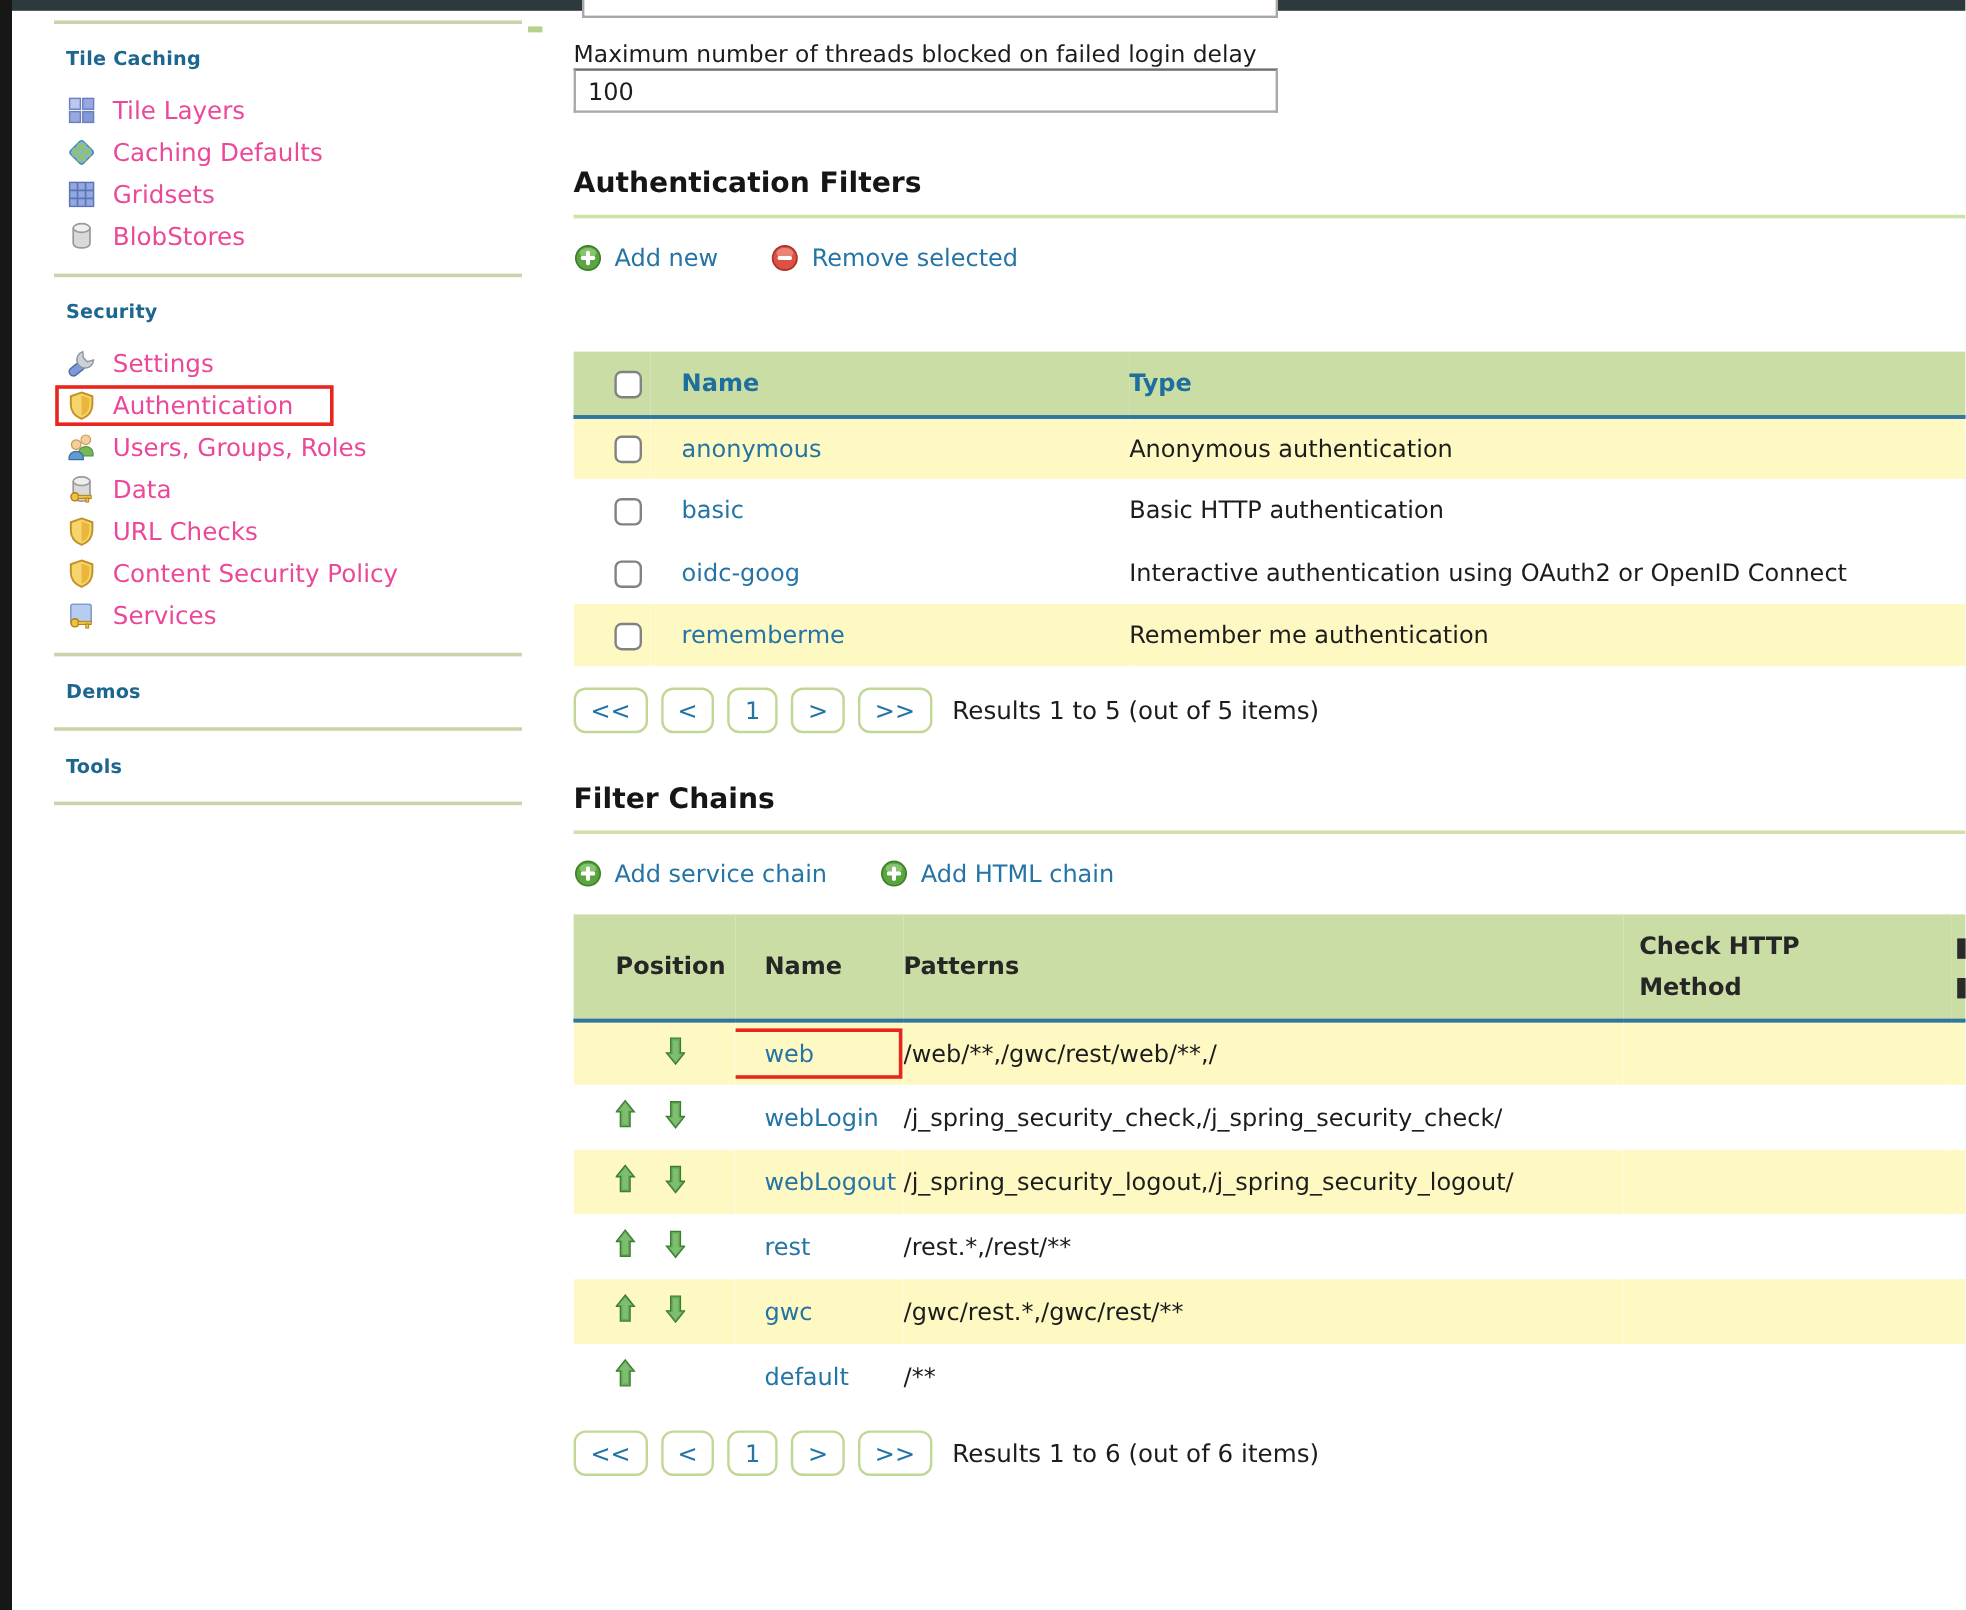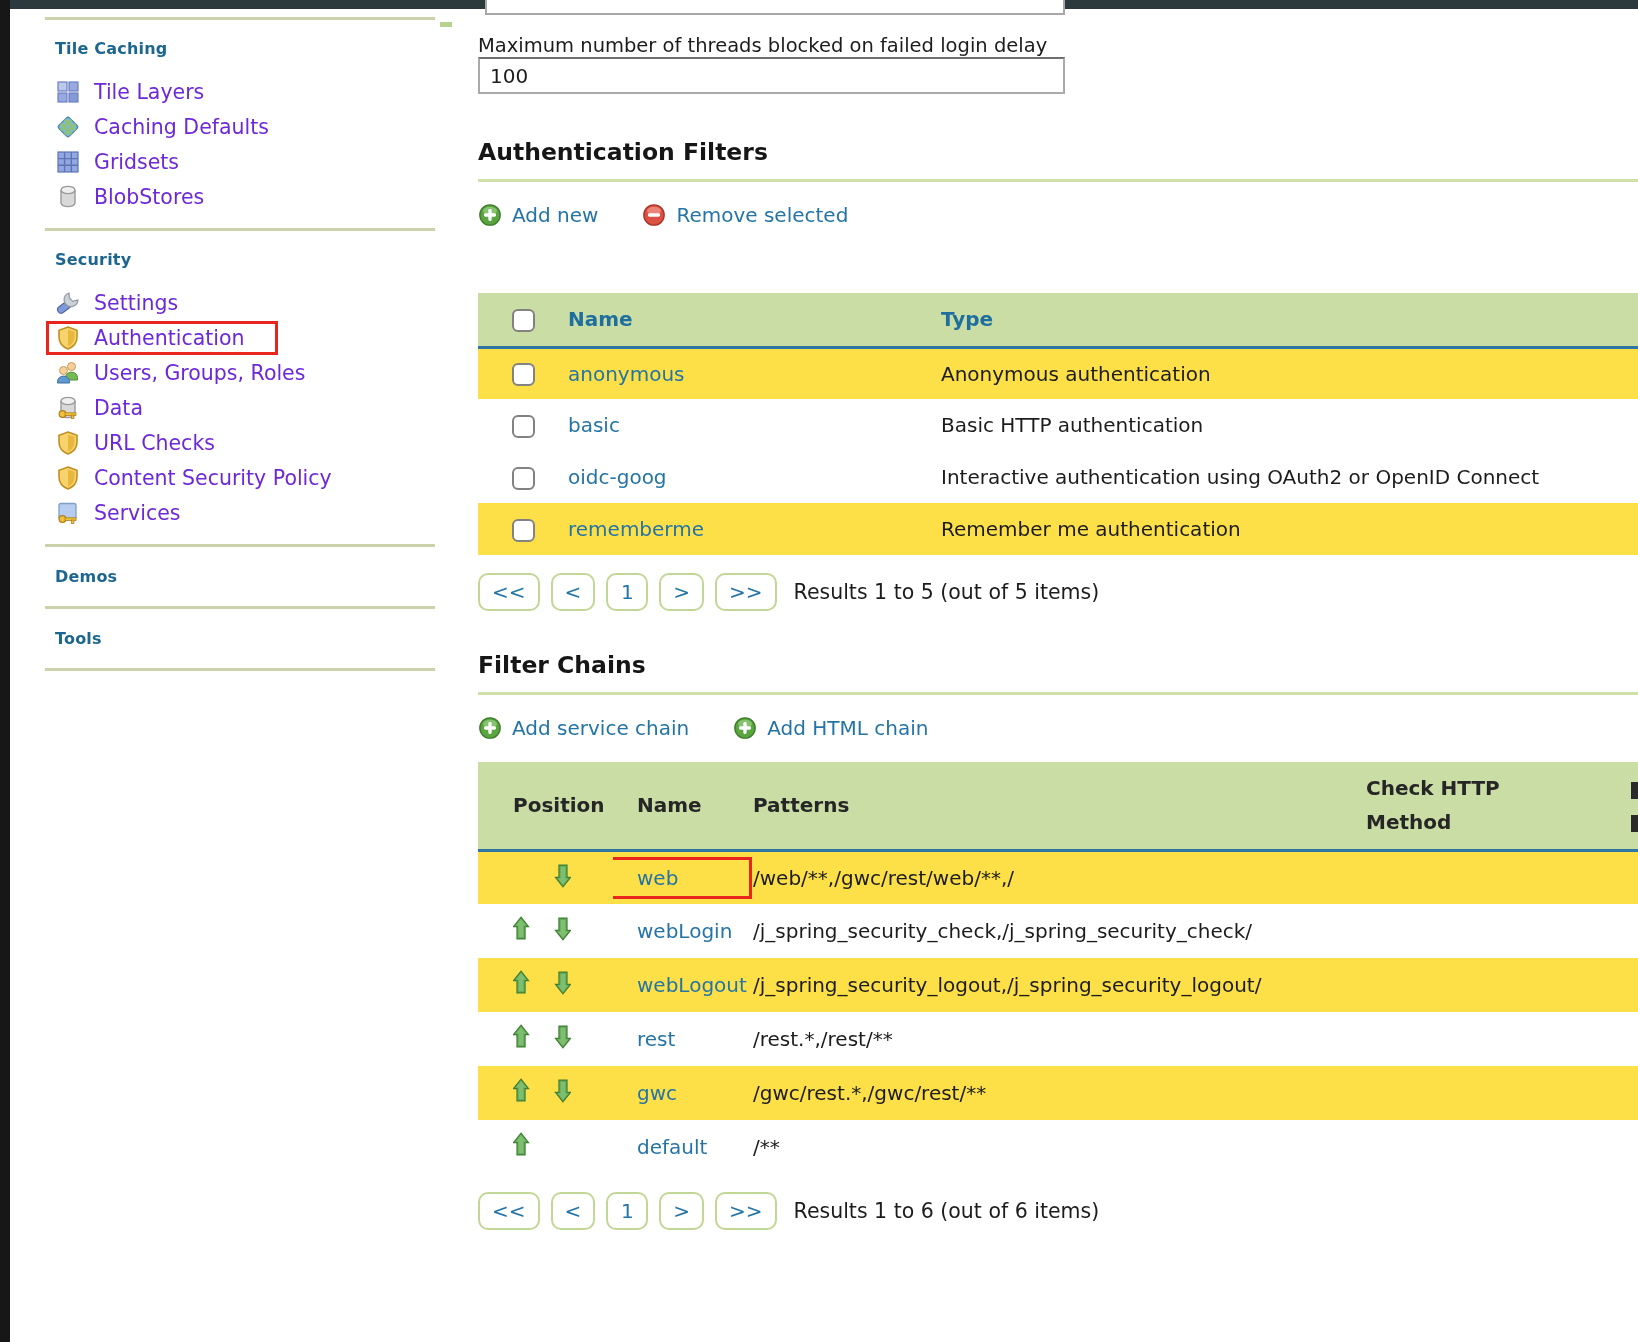--- a/index.html
+++ b/index.html
@@ -18,21 +18,21 @@
   .green-dash { position: absolute; left: 440px; top: 22px; width: 12px; height: 5px; background: #b7d18f; }
 
   
   .sidebar { position: absolute; left: 45px; top: 17px; width: 390px; }
   .sb-divider { height: 3px; background: #ced2ab; }
   .sb-title { color: #1d6690; font-size: 16px; font-weight: bold; margin: 19px 0 16px 10px; letter-spacing: 0.2px; }
   .sb-title.tight { margin: 20px 0 20px 10px; }
   .sb-list { margin: 0 0 14px 10px; }
   .sb-item { display: flex; align-items: center; gap: 13px; height: 35px; position: relative; }
   .sb-item .ic { width: 26px; height: 26px; flex: none; display: flex; }
-  .sb-label { color: #6d28d9; font-size: 20.5px; white-space: nowrap; }
+  .sb-label { color: #ec4899; font-size: 20.5px; white-space: nowrap; }
   .red-box-sidebar { position: absolute; left: -9px; top: 1px; width: 232px; height: 34px; border: 3px solid #e8261d; pointer-events: none; }
 
   
   .main { position: absolute; left: 478px; top: 0; width: 1160px; }
   .cut-input { margin-left: 7px; width: 580px; height: 15px; border: 2px solid #a8a8a8; border-top: none; background: #fff; }
   .field-label { margin-top: 19px; font-size: 19.5px; color: #1c1c1c; }
   .text-input {
     display: block; width: 587px; height: 37px;
     border: 2px solid #aaaaaa; border-top-color: #6f6f6f;
     font-size: 20px; padding: 0 10px; color: #1c1c1c;
@@ -40,21 +40,21 @@
   }
   .section-h { margin-top: 44px; font-size: 23.5px; font-weight: bold; color: #161616; padding-bottom: 13px; border-bottom: 3px solid #cfe0aa; }
   .section-h.fc { margin-top: 40px; }
   .actions { margin-top: 21px; display: flex; align-items: center; gap: 44px; }
   .action { display: flex; align-items: center; gap: 10px; color: #2474a5; font-size: 20px; }
   .action .ic { width: 24px; height: 24px; display: flex; }
 
   table { border-collapse: collapse; width: 100%; table-layout: fixed; }
   thead tr { background: #c9dda4; }
   th { text-align: left; font-size: 20px; font-weight: bold; border-bottom: 3px solid #2e77a3; }
-  tr.alt { background: #fde047; padding-left: 37px; }
+  tr.alt { background: #fef9c3; padding-left: 37px; }
   td { font-size: 20px; overflow: hidden; white-space: nowrap; }
   .link { color: #2474a5; font-size: 20px; }
 
   
   .tbl1 { margin-top: 66px; }
   .tbl1 thead tr { height: 54px; }
   .tbl1 tbody tr { height: 52px; }
   .tbl1 th { color: #1e6f9e; }
   .cb-col { width: 64px; padding-left: 34px; }
   .name-col { width: 399px; padding-left: 26px; }

